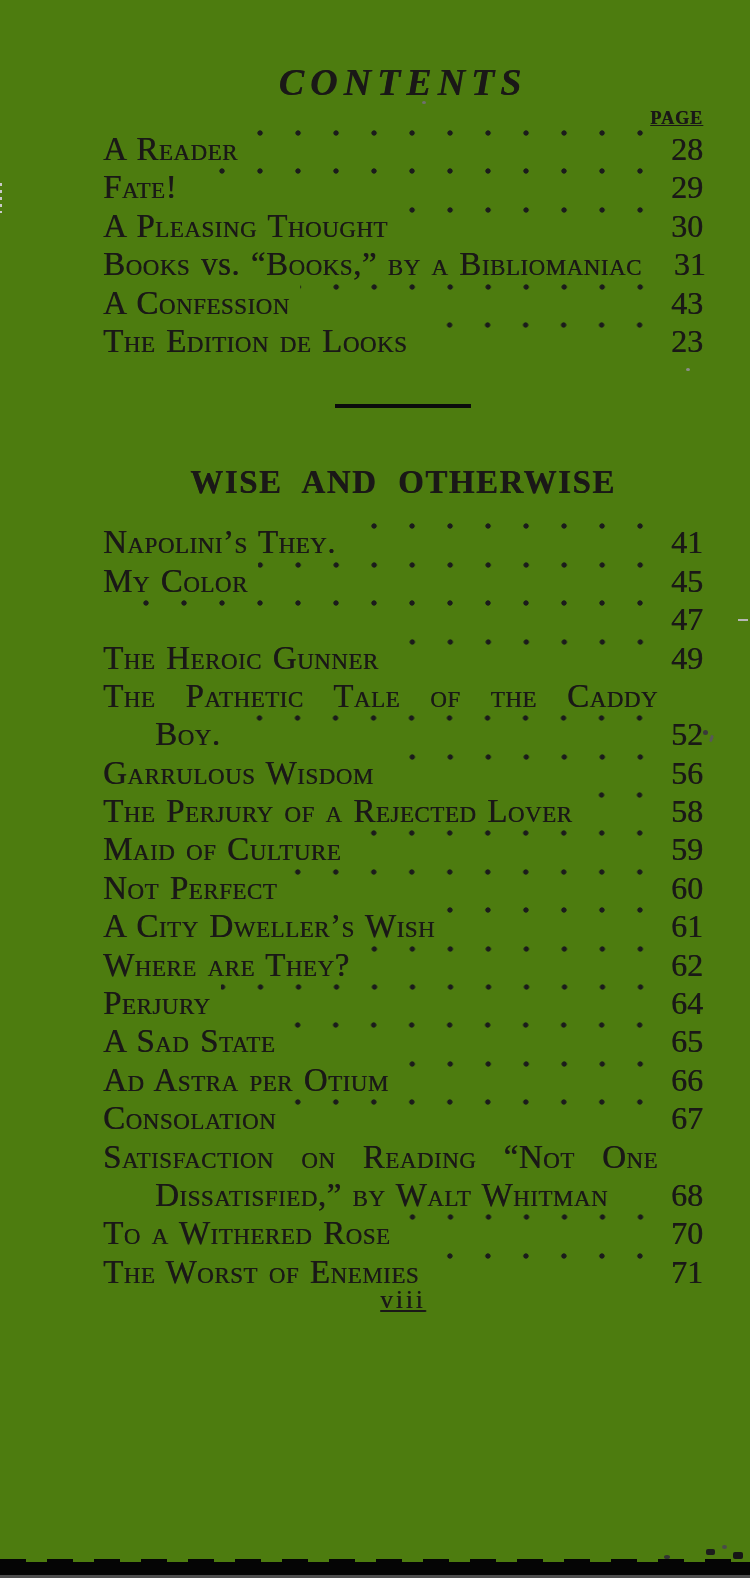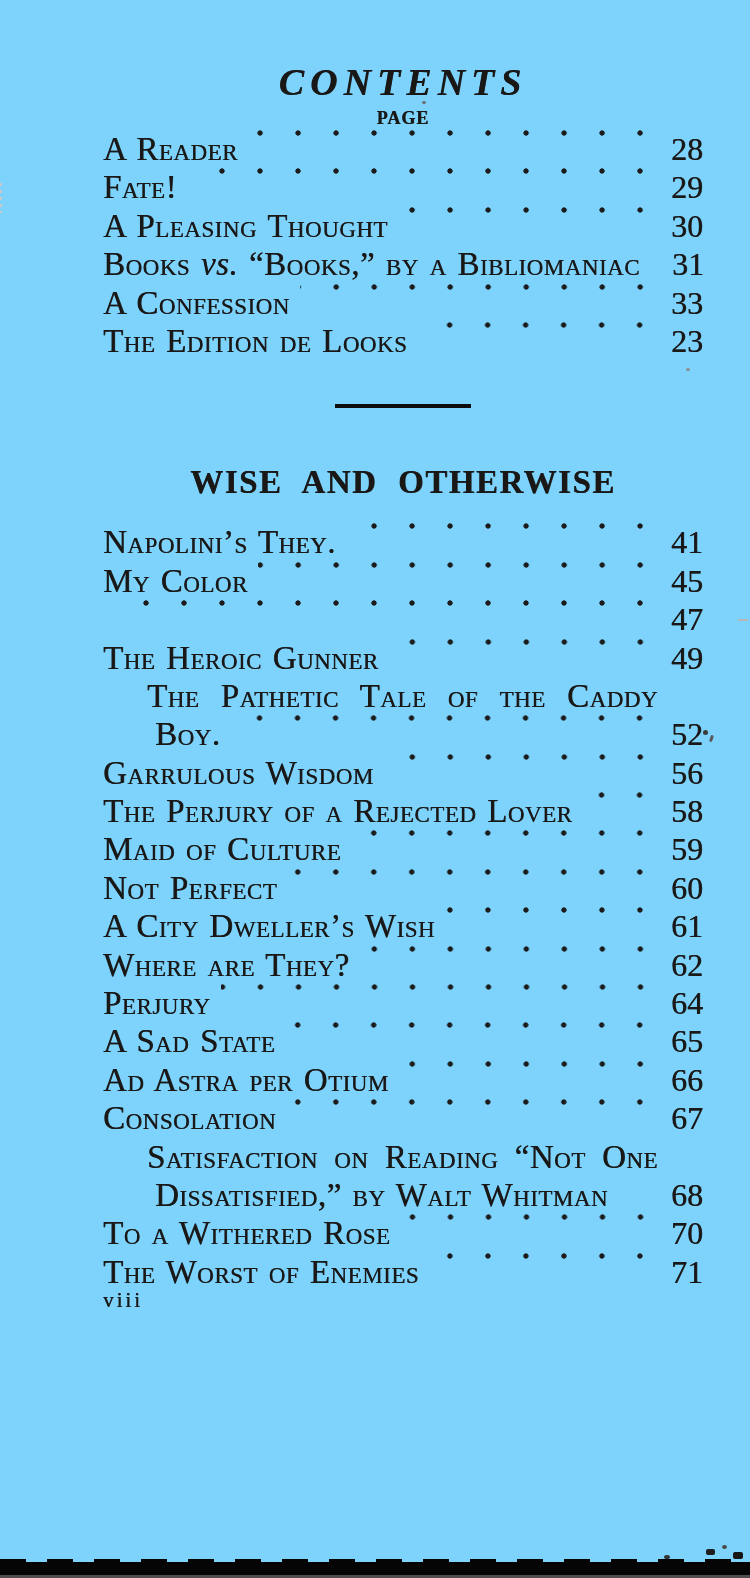--- a/index.html
+++ b/index.html
@@ -1,56 +1,56 @@
 <!DOCTYPE html>
 <html><head>
 <meta charset="utf-8">
 <style>
   html,body { margin:0; padding:0; background:#e8e8e4; }
   .page {
     position:relative; width:750px; height:1578px; margin:0 auto;
-    background:#7dd3fc; overflow:hidden; color:#1a1817;
+    background:#4d7c0f; overflow:hidden; color:#1a1817;
     font-family:"Liberation Serif","DejaVu Serif",serif;
     text-shadow:0.4px 0 0 rgba(26,24,23,0.85);
   }
   .content { position:absolute; left:103px; top:0; width:600px; }
 
   .title {
     text-align:center; font-style:italic; font-weight:700;
     font-size:38px; line-height:44px; letter-spacing:6px; margin-top:60px;
   }
   .page-label {
-    text-align:center; font-weight:700; font-size:18px;
-    line-height:18px; letter-spacing:1px; margin-top:5px;
+    text-align:right; font-weight:700; font-size:18px;
+    line-height:18px; letter-spacing:1px; margin-top:5px;text-decoration:underline;
   }
   .toc { margin-top:3px; }
   .toc2 { margin-top:21px; }
 
   .row { display:flex; align-items:flex-end; height:38.4px; line-height:38.4px; font-size:33px; }
   .t { font-variant:small-caps; letter-spacing:0.5px; word-spacing:2px; white-space:nowrap; flex:0 1 auto; }
-  .vs { font-variant:normal; font-style:italic; }
+  .vs { font-variant:normal; }
   .num { flex:none; width:46px; text-align:right; font-size:32px; }
   .leader {
     flex:1 1 0; min-width:0; height:6px; align-self:baseline; margin:0 8px 0 10px;
     background-image:radial-gradient(circle at 31px 3px,#1b1b1b 2.3px,rgba(0,0,0,0) 3px);
     background-size:38px 6px; background-repeat:repeat-x; background-position:right 2px top 0;
   }
   .row.nodots .leader { background-image:none; }
   .row.wrapline .t {
     flex:1 1 auto; white-space:normal; margin-right:45px;
-    text-align:justify; text-align-last:justify;margin-left:44px;
+    text-align:justify; text-align-last:justify;
   }
   .row.contline .t { padding-left:52px; }
 
   .divider { width:136px; height:4px; background:#0c0c0c; margin:44px auto 0; }
   .heading {
     text-align:center; font-weight:700; font-size:33px; line-height:40px;
     letter-spacing:1.5px; word-spacing:11px; margin-top:54px;
   }
-  .footer { text-align:left; font-size:21px; letter-spacing:3px; line-height:26px; margin-top:-4px; }
+  .footer { text-align:center; font-size:25px; letter-spacing:3px; line-height:26px; margin-top:-4px;text-decoration:underline; }
 
   
   .scan-bar { position:absolute; left:0; right:0; top:1562px; height:13px; background:#050505; }
   .scan-bar::before {
     content:""; position:absolute; top:-3px; left:0; right:0; height:3px;
     background:repeating-linear-gradient(90deg,#050505 0 26px,transparent 26px 47px);
   }
   .scan-bar::after {
     content:""; position:absolute; top:13px; left:0; right:0; height:3px; background:#4e4e4e;
   }
@@ -93,21 +93,21 @@
         <span class="num">30</span>
       </div>
       <div class="row nodots">
         <span class="t"><span>Books </span><span class="vs">vs.</span><span> “Books,” by a Bibliomaniac</span></span>
         <span class="leader"></span>
         <span class="num">31</span>
       </div>
       <div class="row">
         <span class="t">A Confession</span>
         <span class="leader"></span>
-        <span class="num">33</span>
+        <span class="num">43</span>
       </div>
       <div class="row">
         <span class="t">The Edition de Looks</span>
         <span class="leader"></span>
         <span class="num">23</span>
       </div>
     </div>
 
     <div class="divider"></div>
 

